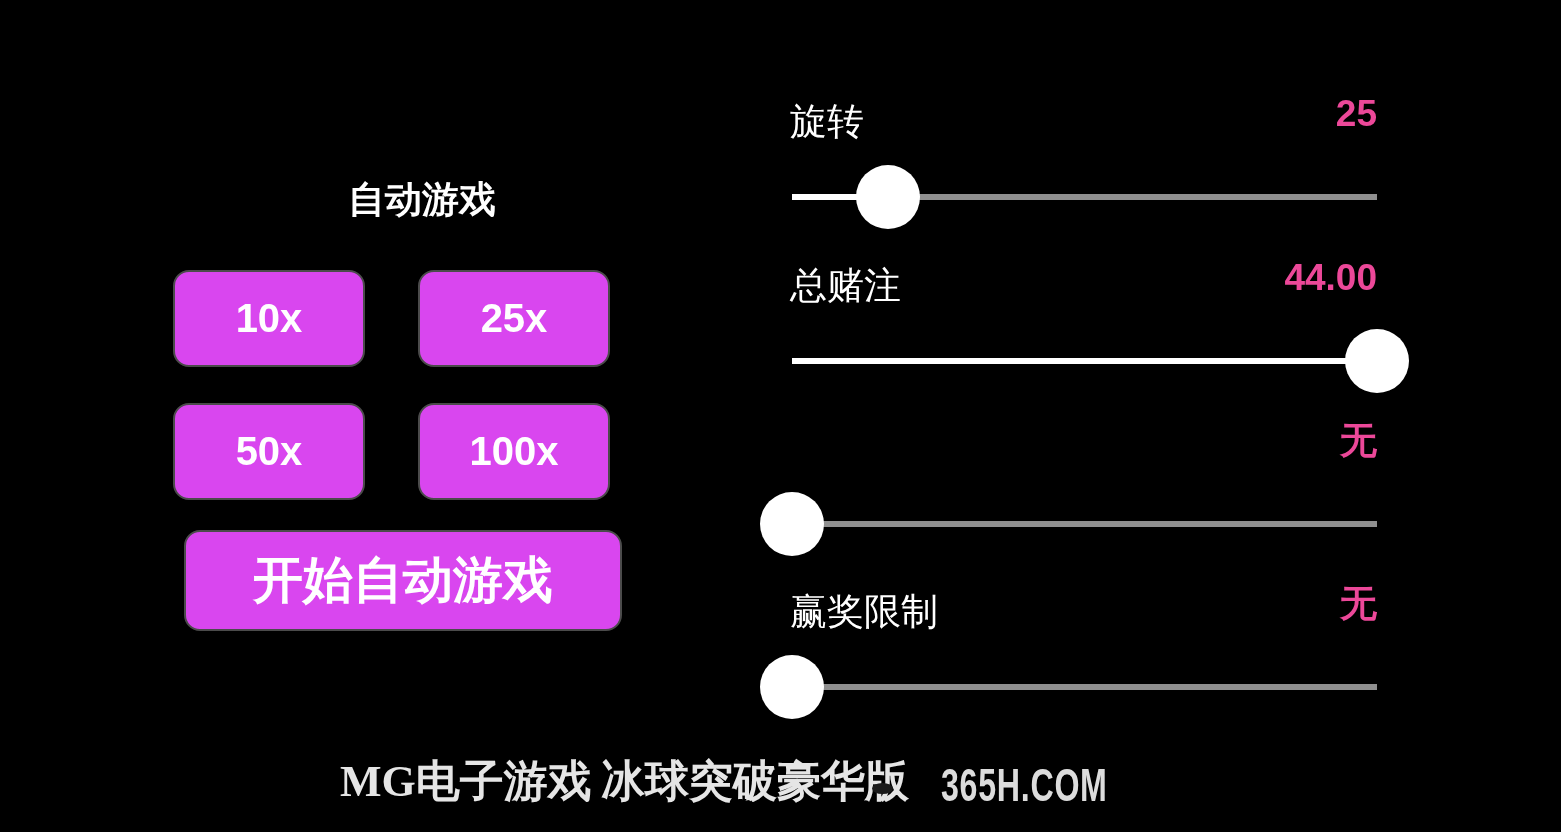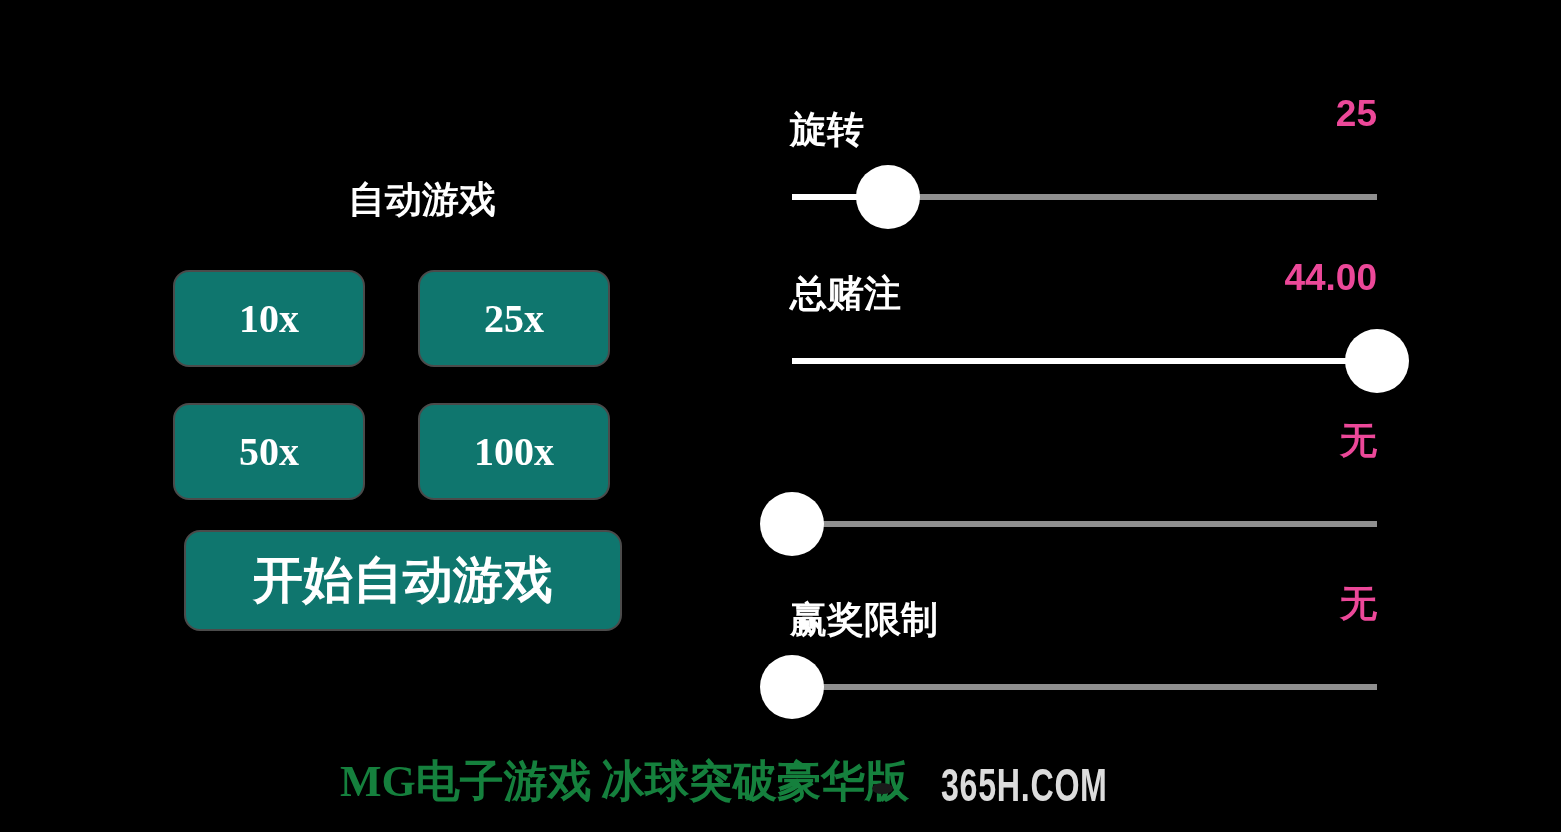--- a/index.html
+++ b/index.html
@@ -20,25 +20,25 @@
     margin: 16px;
     text-align: center;
     font-size: 37px;
     font-weight: bold;
     line-height: 42px;
     color: #ffffff;
   }
   .mult-btn, .start-btn {
     position: absolute;
     box-sizing: border-box;
-    background: #0f766e;
+    background: #d946ef;
     border: 2px solid #4b4b4b;
     border-radius: 16px;
     color: #ffffff;
-    font-family: Liberation Serif, serif;
+    font-family: Liberation Sans, sans-serif;
     font-weight: bold;
     display: flex;
     align-items: center;
     justify-content: center;
     cursor: pointer;
     padding: 0;
   }
   .mult-btn { width: 192px; height: 97px; font-size: 40px; }
   .start-btn { left: 184px; top: 530px; width: 438px; height: 101px; font-size: 50px; }
   .btn-10x  { left: 173px; top: 270px; }
@@ -48,23 +48,23 @@
 
   
   .slider {
     position: absolute;
     left: 790px;
     width: 587px;
     height: 140px;
   }
   .slider-label {
     position: absolute;
-    left: 0; top: 16px;
+    left: 0; top: 8px;
     font-size: 37px;
-    font-weight: bold;
+    font-weight: normal;
     line-height: 40px;
     color: #ffffff;
     white-space: nowrap;
   }
   .slider-value {
     position: absolute;
     right: 0; top: 0;
     font-size: 37px;
     font-weight: bold;
     line-height: 40px;
@@ -95,21 +95,21 @@
   }
   .slider-spins      { top: 94px;  }
   .slider-total-bet  { top: 258px; }
   .slider-win-limit  { top: 421px; }
   .slider-loss-limit { top: 584px; }
 
   
   .wm {
     position: absolute;
     white-space: nowrap;
-    color: #15803d;
+    color: #e5e5e5;
   }
   .wm-cn {
     font-family: "Liberation Serif", "DejaVu Serif", serif;
     font-weight: bold;
     font-size: 44px;
     line-height: 52px;
   }
   .wm-provider { left: 340px; top: 756px; }
   .wm-game     { left: 601px; top: 756px; }
   .wm-site {

